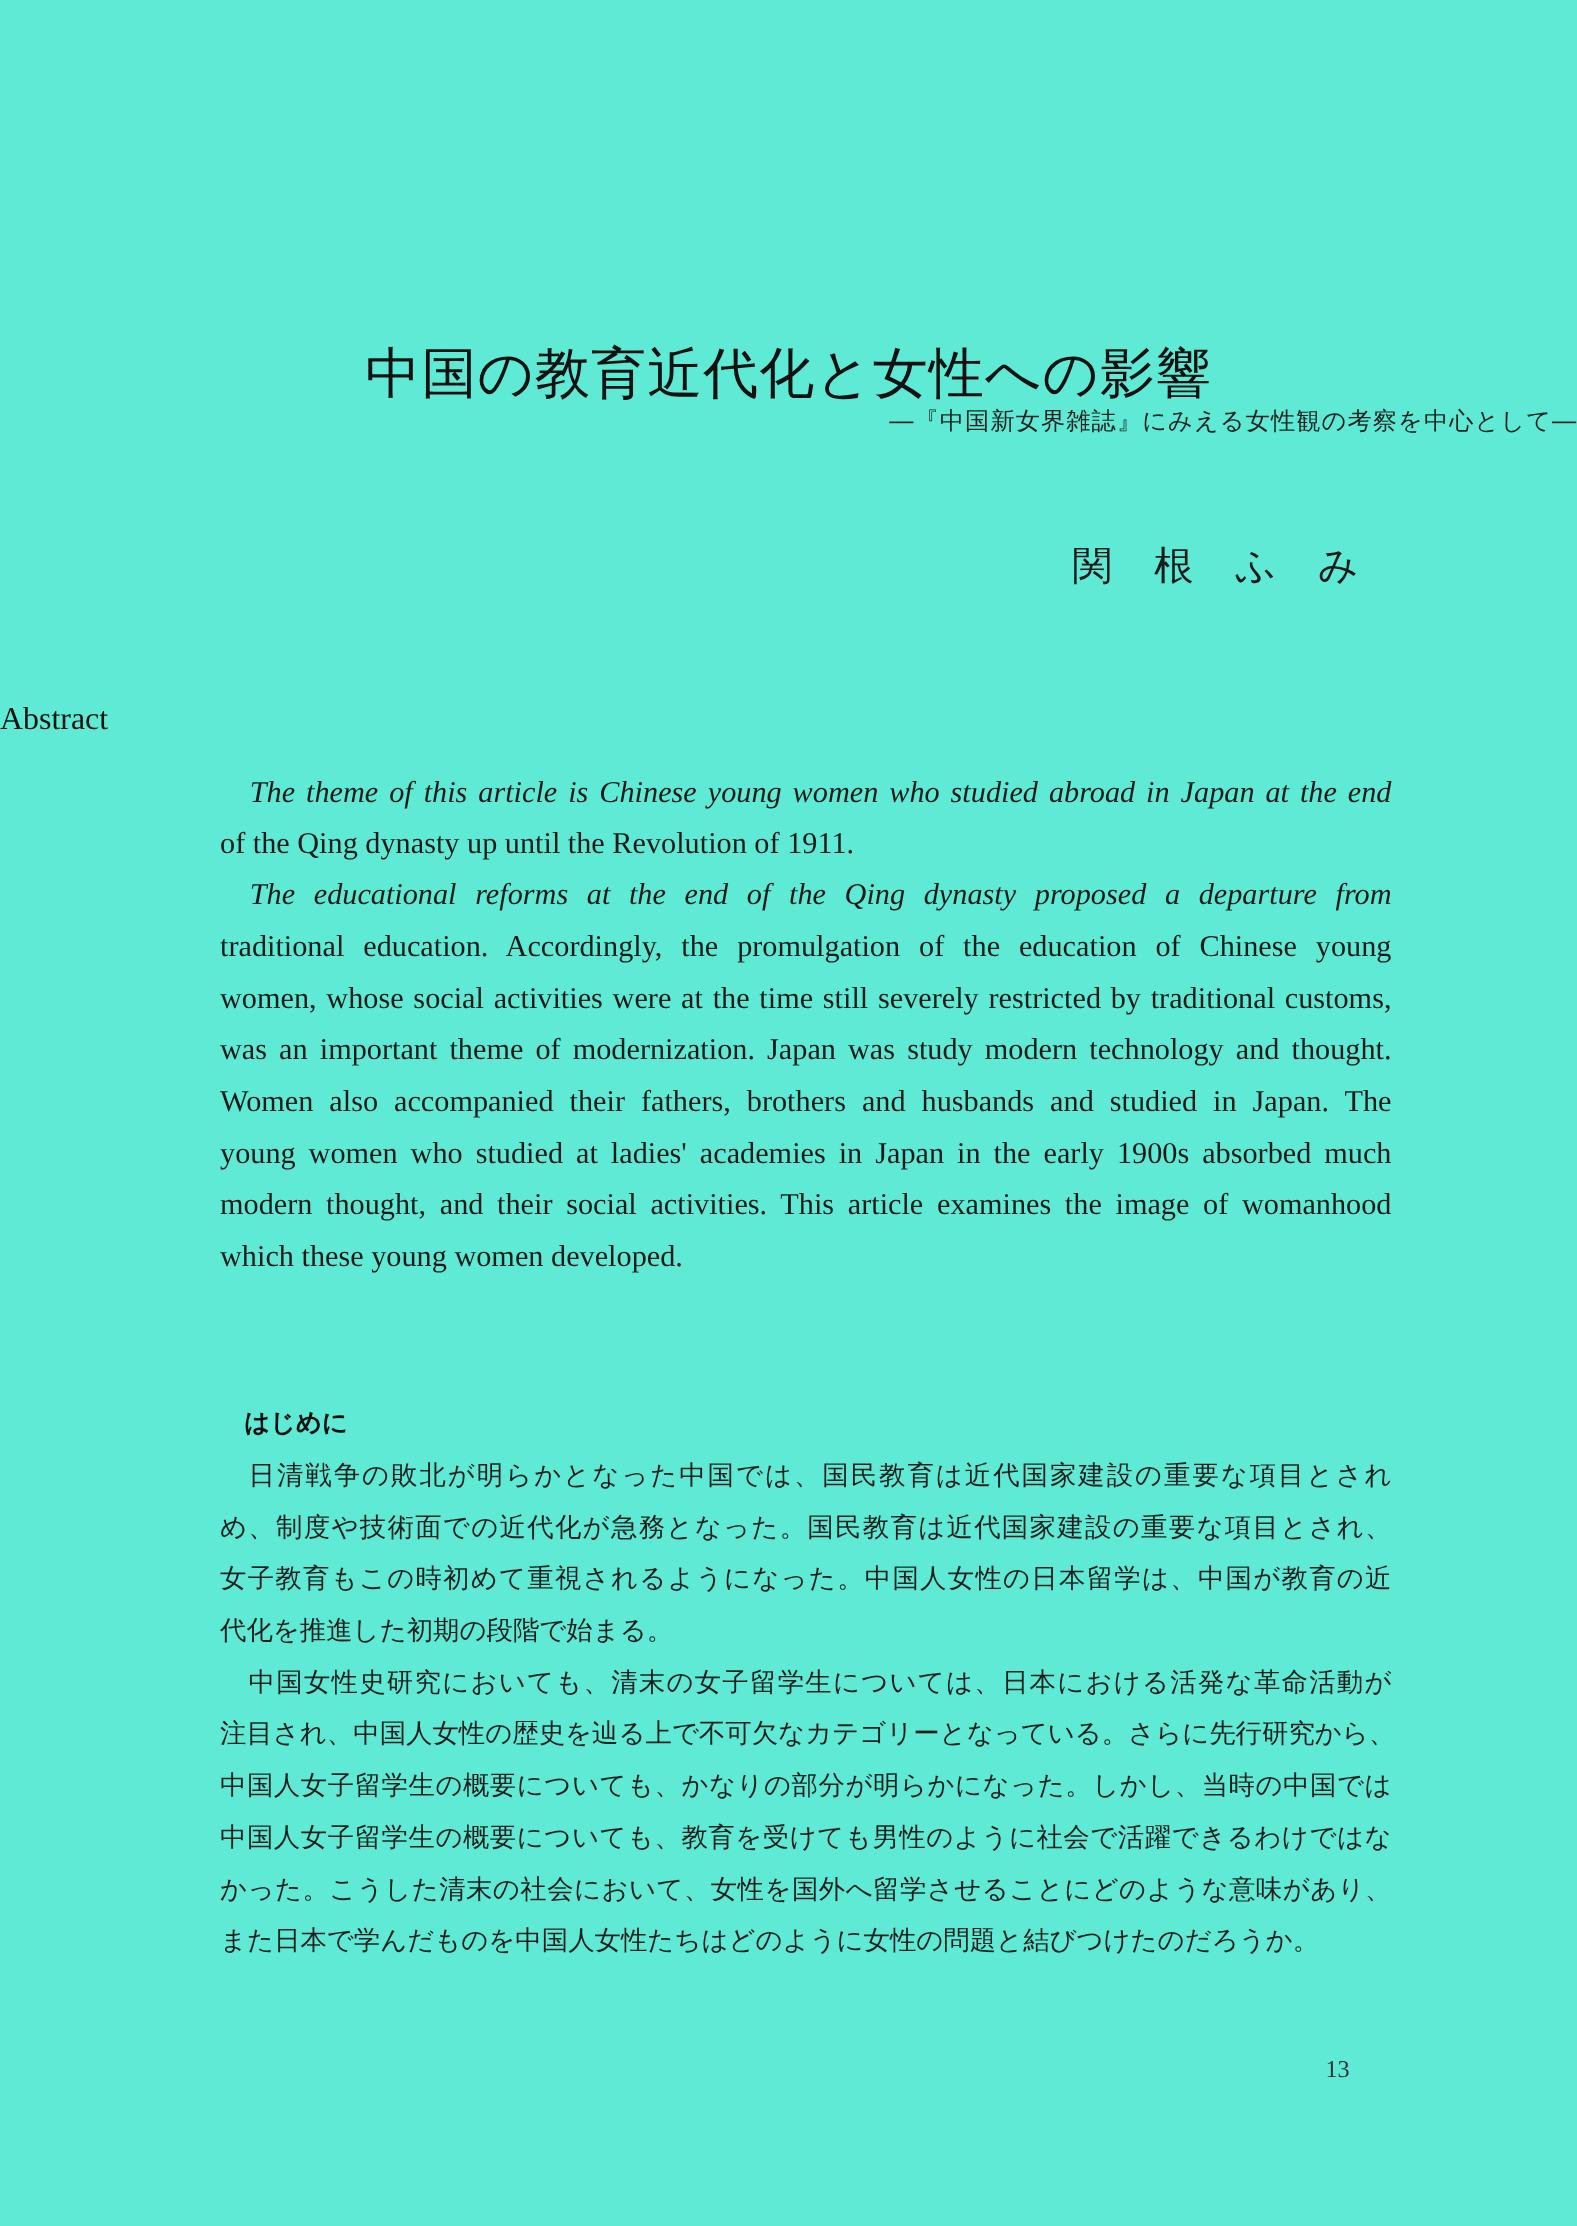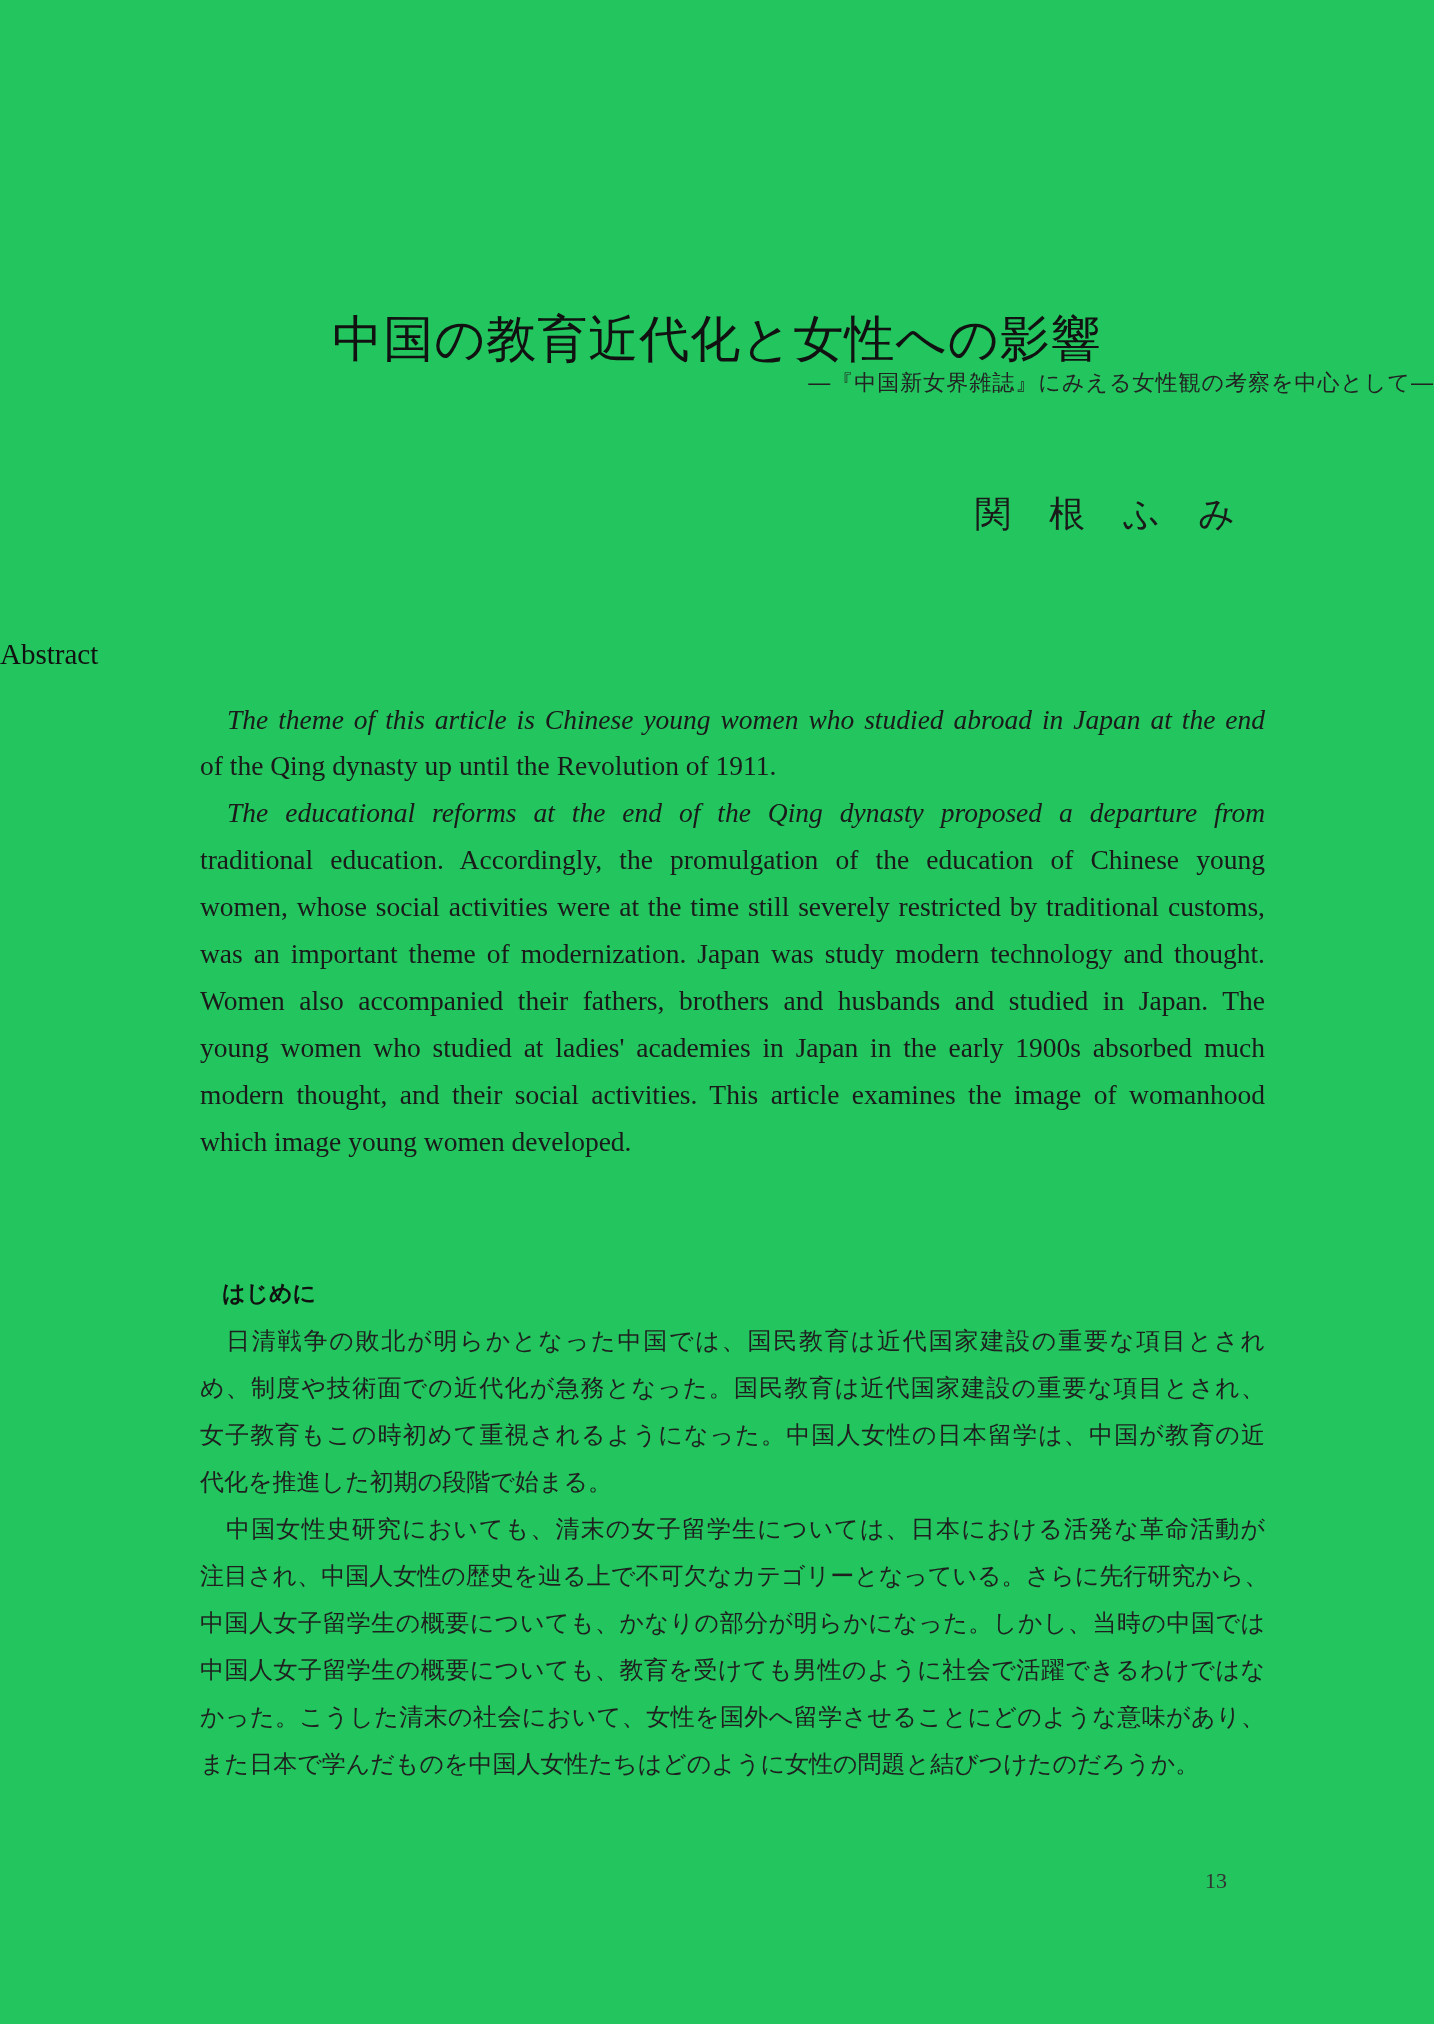--- a/index.html
+++ b/index.html
@@ -1,17 +1,17 @@
 <!DOCTYPE html>
 <html><head>
 <meta charset="utf-8">
 <style>
   html, body { margin: 0; padding: 0; background: #ffffff; }
   body { width: 1434px; height: 2024px; position: relative; overflow: hidden; color: #1a1a1a; }
-  .page { position: absolute; left: 0; top: 0; width: 1434px; height: 2024px; background: #22c55e; }
+  .page { position: absolute; left: 0; top: 0; width: 1434px; height: 2024px; background: #5eead4; }
   .title {
     position: absolute; left: 0; right: 0; top: 272px; text-align: center;
     font-family: "DejaVu Serif", "Liberation Serif", serif; font-size: 50px; letter-spacing: 1px;
     color: #111; font-weight: normal;
   }
   .subtitle {
     position: absolute; left: 0; right: 0; top: 368px; text-align: right;
     font-family: "DejaVu Sans", sans-serif; font-size: 22px; color: #222; letter-spacing: 1px;
   }
   .author {
@@ -66,21 +66,21 @@
   <div>
     <div class="en-line indent" style="top:706px">The theme of this article is Chinese young women who studied abroad in Japan at the end</div>
     <div class="en-line last" style="top:752px">of the Qing dynasty up until the Revolution of 1911.</div>
     <div class="en-line indent" style="top:799px">The educational reforms at the end of the Qing dynasty proposed a departure from</div>
     <div class="en-line" style="top:846px">traditional education. Accordingly, the promulgation of the education of Chinese young</div>
     <div class="en-line" style="top:893px">women, whose social activities were at the time still severely restricted by traditional customs,</div>
     <div class="en-line" style="top:940px">was an important theme of modernization. Japan was study modern technology and thought.</div>
     <div class="en-line" style="top:987px">Women also accompanied their fathers, brothers and husbands and studied in Japan. The</div>
     <div class="en-line" style="top:1034px">young women who studied at ladies' academies in Japan in the early 1900s absorbed much</div>
     <div class="en-line" style="top:1081px">modern thought, and their social activities. This article examines the image of womanhood</div>
-    <div class="en-line last" style="top:1128px">which image young women developed.</div>
+    <div class="en-line last" style="top:1128px">which these young women developed.</div>
   </div>
 
   <div class="section-heading">はじめに</div>
 
   <div>
     <div class="ja-line indent" style="top:1329px">日清戦争の敗北が明らかとなった中国では、国民教育は近代国家建設の重要な項目とされ</div>
     <div class="ja-line" style="top:1376px">め、制度や技術面での近代化が急務となった。国民教育は近代国家建設の重要な項目とされ、</div>
     <div class="ja-line" style="top:1423px">女子教育もこの時初めて重視されるようになった。中国人女性の日本留学は、中国が教育の近</div>
     <div class="ja-line last" style="top:1470px">代化を推進した初期の段階で始まる。</div>
     <div class="ja-line indent" style="top:1517px">中国女性史研究においても、清末の女子留学生については、日本における活発な革命活動が</div>

